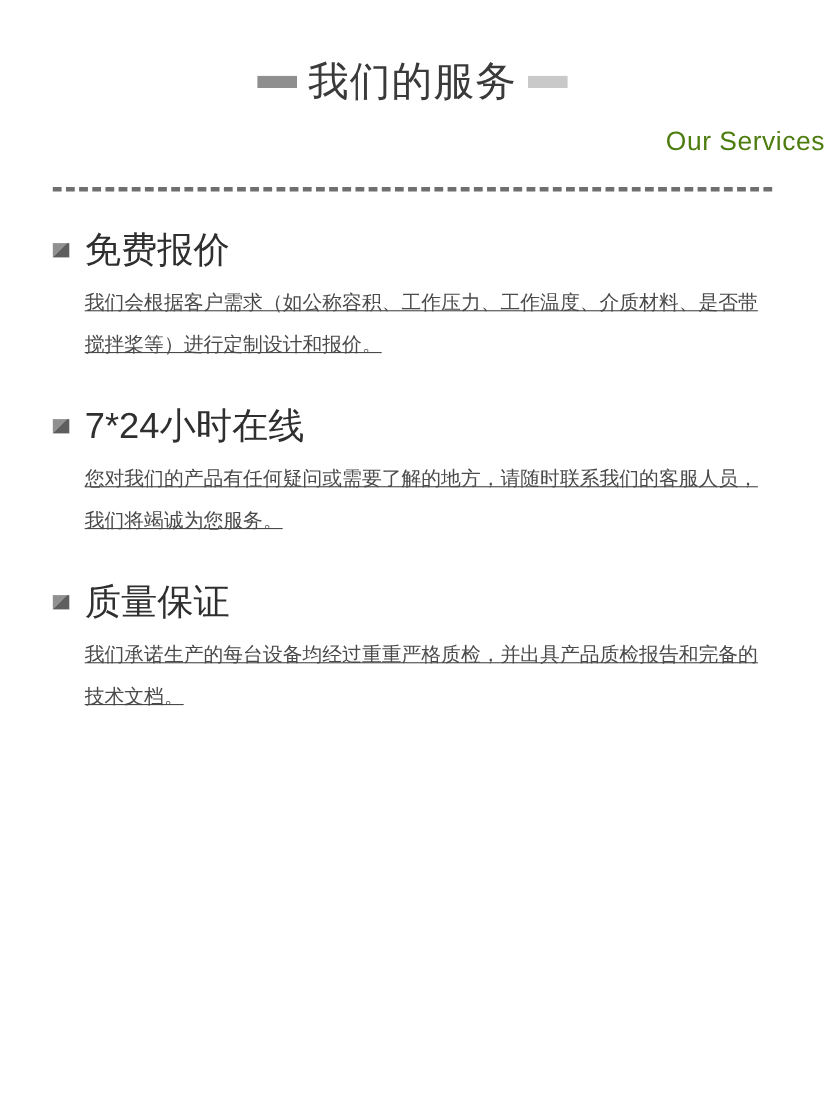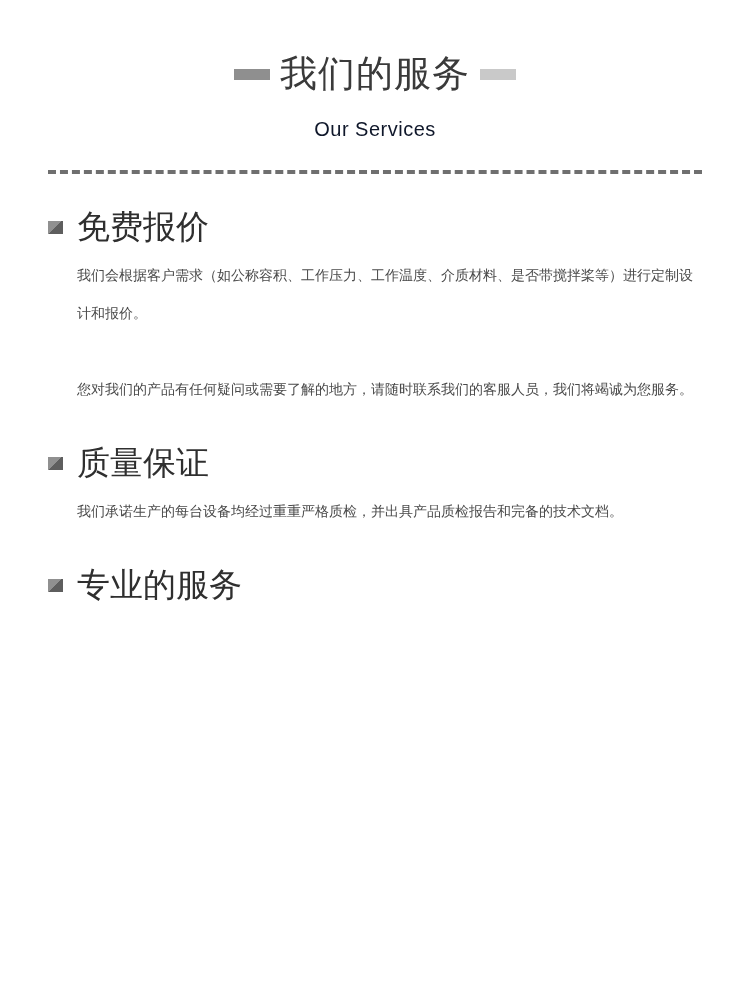--- a/index.html
+++ b/index.html
@@ -44,24 +44,25 @@
     font-size: 37px;
     line-height: 44px;
     color: #3a3a3a;
     letter-spacing: 1px;
     font-weight: normal;
     margin: 0;
     white-space: nowrap;
   }
   .subtitle {
     margin-top: 20px;
-    font-size: 20px;
+    font-size: 24px;
     line-height: 26px;
-    color: #0f172a;
+    color: #4d7c0f;
     letter-spacing: 0.5px;
+    text-align: right;
   }
   .divider {
     margin: 28px 48px 0 48px;
     height: 0;
     border-top: 4px dashed #6f6f6f;
   }
   
   .sections {
     margin-top: 36px;
     padding: 0 48px 0 48px;
@@ -85,25 +86,26 @@
     font-size: 33px;
     line-height: 34px;
     color: #2f2f2f;
     font-weight: normal;
     margin: 0;
     white-space: nowrap;
   }
   .section-body {
     margin-top: 12px;
     margin-left: 29px;
-    font-size: 14px;
+    font-size: 18px;
     line-height: 38px;
     color: #4a4a4a;
     max-width: 625px;
     text-align: left;
+    text-decoration: underline;
   }
 </style>
 </head>
 <body>
 
 <div class="page">
 
   <div class="header">
     <div class="title-row">
       <span class="title-bar left"></span>
@@ -118,32 +120,32 @@
 
     <div class="section">
       <div class="section-head">
         <span class="bullet"></span>
         <h2 class="section-title">免费报价</h2>
       </div>
       <p class="section-body">我们会根据客户需求（如公称容积、工作压力、工作温度、介质材料、是否带搅拌桨等）进行定制设计和报价。</p>
     </div>
 
     <div class="section">
+      <div class="section-head">
+        <span class="bullet"></span>
+        <h2 class="section-title">7*24小时在线</h2>
+      </div>
       <p class="section-body">您对我们的产品有任何疑问或需要了解的地方，请随时联系我们的客服人员，我们将竭诚为您服务。</p>
     </div>
 
     <div class="section">
       <div class="section-head">
         <span class="bullet"></span>
         <h2 class="section-title">质量保证</h2>
       </div>
       <p class="section-body">我们承诺生产的每台设备均经过重重严格质检，并出具产品质检报告和完备的技术文档。</p>
     </div>
 
     <div class="section">
-      <div class="section-head">
-        <span class="bullet"></span>
-        <h2 class="section-title">专业的服务</h2>
-      </div>
     </div>
 
   </div>
 </div>
 
 </body></html>

